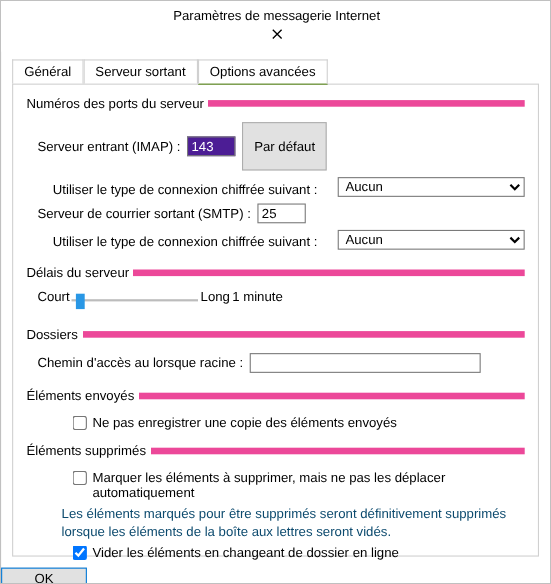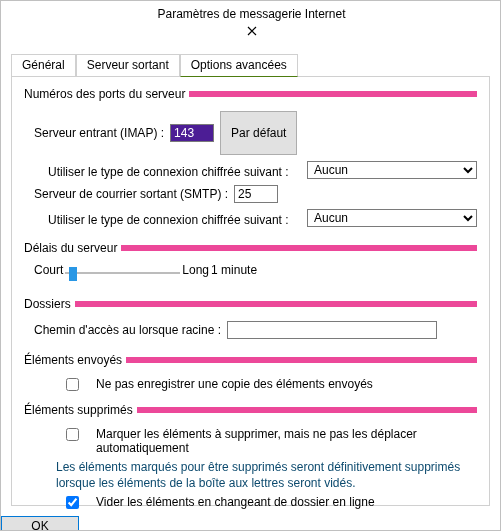--- a/index.html
+++ b/index.html
@@ -128,21 +128,21 @@
     position: absolute; left: 0; right: 0; top: 9px;
     height: 2px; background: #bcbcbc;
   }
   .slider-thumb {
     position: absolute; top: 4px; left: 4px;
     width: 8px; height: 14px;
     background: #2997e5;
   }
   .checkbox-row {
     display: flex; align-items: flex-start;
-    gap: 17px;
+    gap: 5px;
     margin: 4px 0 4px 14px;
     padding-left: 28px;
   }
   .checkbox-row input[type="checkbox"] {
     margin-top: 1px;
     width: 13px; height: 13px;
   }
   .desc {
     margin: 2px 0 4px 32px;
     color: #0c4a6e;

